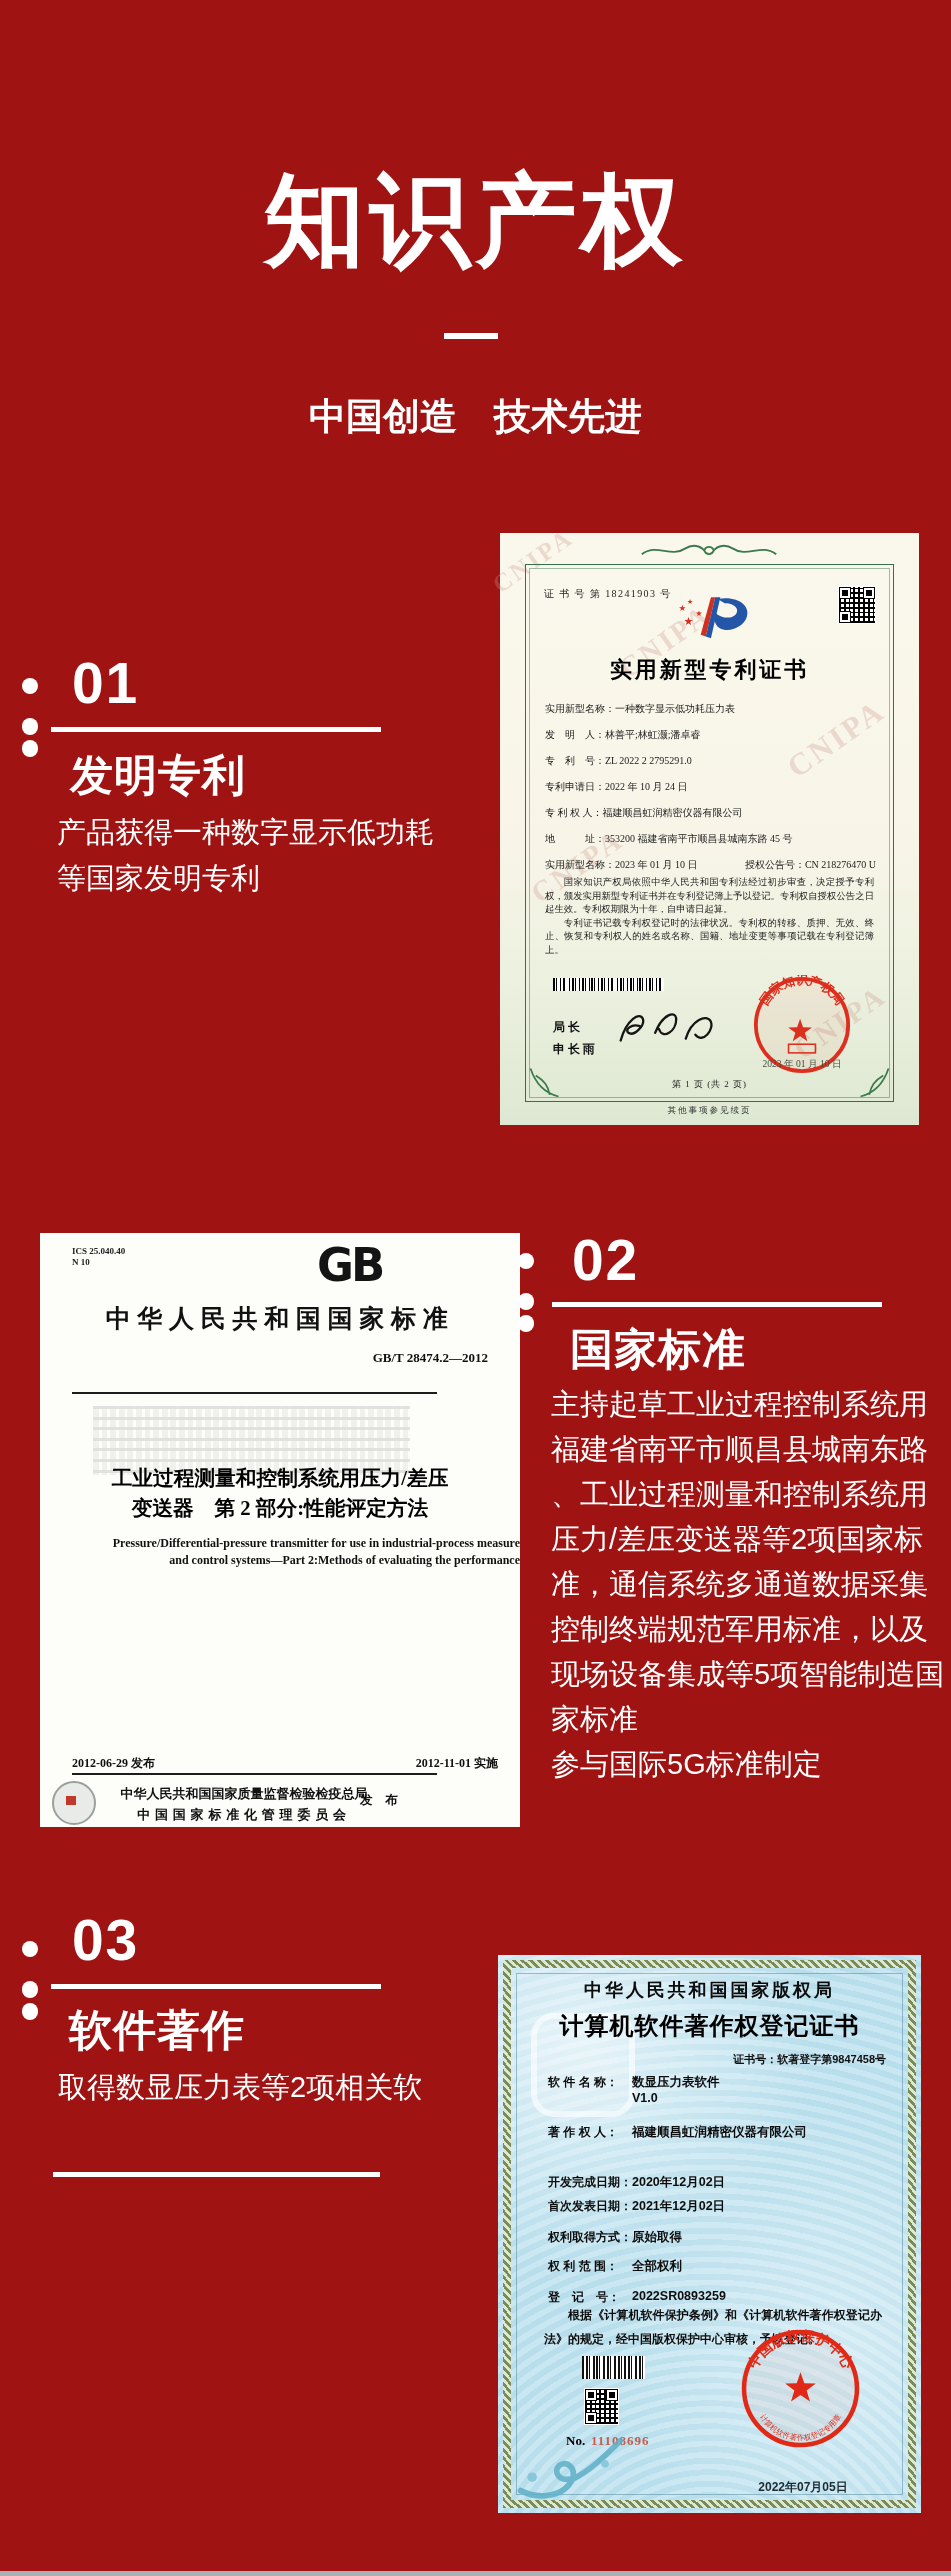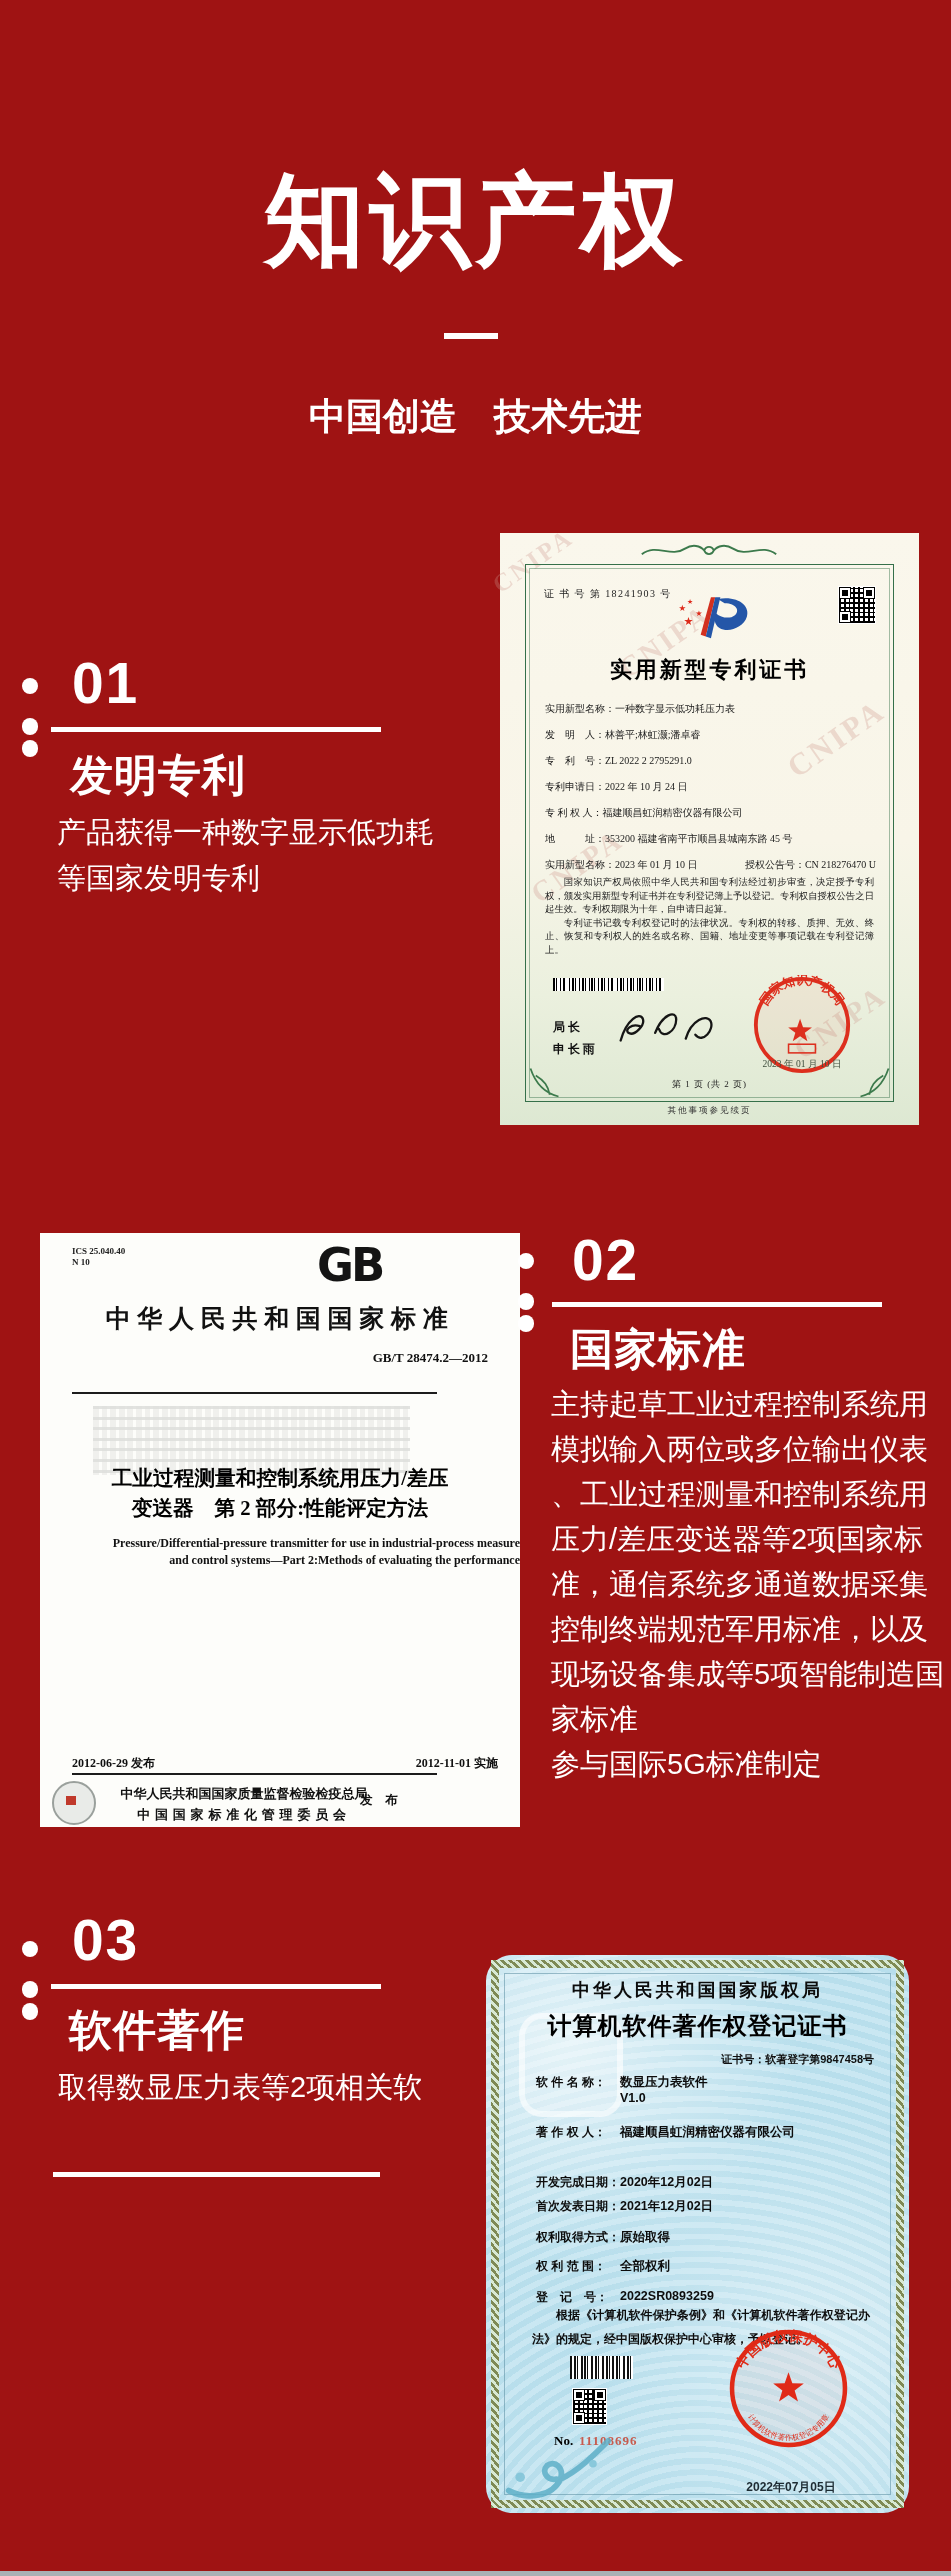--- a/index.html
+++ b/index.html
@@ -91,26 +91,26 @@
   .gb-dates{left:32px;right:22px;top:522px;display:flex;justify-content:space-between;
             font-size:12px;font-weight:700;color:#111;}
   .gb-seal{left:11.5px;top:548px;width:40px;height:40px;border-radius:50%;
            border:2.9px solid #9aa09c;background:#e9ebe8;}
   .gb-seal::before{content:"";position:absolute;left:12.5px;top:12.5px;width:9.6px;height:9.6px;background:#c0392b;}
   .gb-issuer{left:56px;top:552px;width:258px;text-align:center;font-weight:700;color:#111;margin-left:19px;}
   .gb-issuer .l1{font-size:13px;} .gb-issuer .l2{font-size:13px;letter-spacing:4.8px;margin-top:2.9px;}
   .gb-publish{left:320px;top:559px;font-size:12.5px;font-weight:700;letter-spacing:4.8px;color:#111;}
 
   
-  #swcert{left:486px;top:1955px;width:423px;height:558px;
+  #swcert{left:498px;top:1955px;width:423px;height:558px;
       background:radial-gradient(circle at 20% 15%,rgba(255,255,255,.55),transparent 40%),
                  radial-gradient(circle at 80% 70%,rgba(255,255,255,.35),transparent 45%),
                  repeating-radial-gradient(circle at 50% 120%,rgba(140,200,220,.28) 0 5.8px,rgba(255,255,255,0) 5.8px 11.5px),
                  #c9e7f2;
-      font-family:"Liberation Sans","DejaVu Sans",sans-serif;border-radius:26px;}
+      font-family:"Liberation Sans","DejaVu Sans",sans-serif;}
   .sw-frame{position:absolute;inset:4.8px;border:8.6px solid transparent;
       border-image:repeating-linear-gradient(45deg,#7e8a55 0 2.9px,#d8e9d4 2.9px 5.8px) 9;}
   .sw-inner{position:absolute;inset:18px;border:1px solid rgba(90,140,160,.55);}
   .sw-wm{left:33px;top:58px;width:92px;height:92px;border:6.7px solid rgba(255,255,255,.55);
          border-radius:23px;background:rgba(255,255,255,.18);}
   .sw-authority{left:0;right:0;top:23px;text-align:center;font-size:18px;font-weight:700;
                 letter-spacing:2.9px;color:#0c0c0c;}
   .sw-title{left:0;right:0;top:55px;text-align:center;font-size:24px;font-weight:800;
             letter-spacing:1px;color:#000;font-family:"Liberation Serif",serif;}
   .sw-certno{right:35px;top:97px;font-size:11px;font-weight:700;color:#111;}
@@ -253,21 +253,21 @@
   <div class="abs dotcol" id="s2-dots">
       <span></span>
       <span></span>
       <span></span>
     </div>
   <div class="abs sec-num" id="s2-num">02</div>
   <div class="abs sec-line" id="s2-line"></div>
   <div class="abs sec-head" id="s2-head">国家标准</div>
   <div class="abs sec-body" id="s2-body">
     <div>主持起草工业过程控制系统用</div>
-    <div>模拟输入两位或多位输出仪表</div>
+    <div>福建省南平市顺昌县城南东路</div>
     <div>、工业过程测量和控制系统用</div>
     <div>压力/差压变送器等2项国家标</div>
     <div>准，通信系统多通道数据采集</div>
     <div>控制终端规范军用标准，以及</div>
     <div>现场设备集成等5项智能制造国</div>
     <div>家标准</div>
     <div>参与国际5G标准制定</div>
   </div>
 
   <div class="abs dotcol" id="s3-dots">

